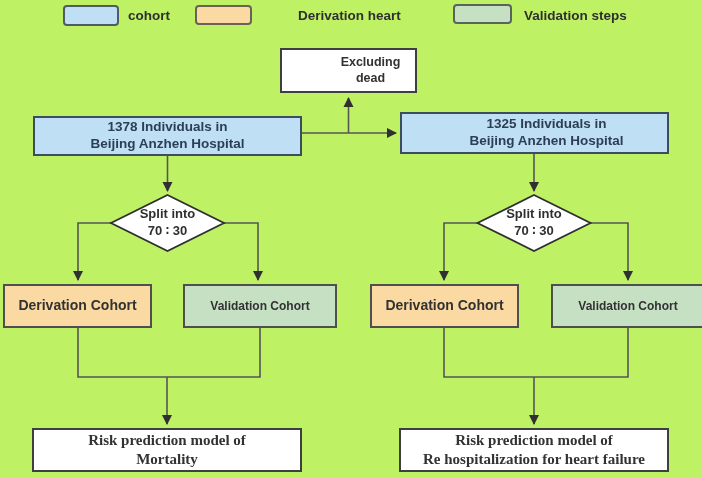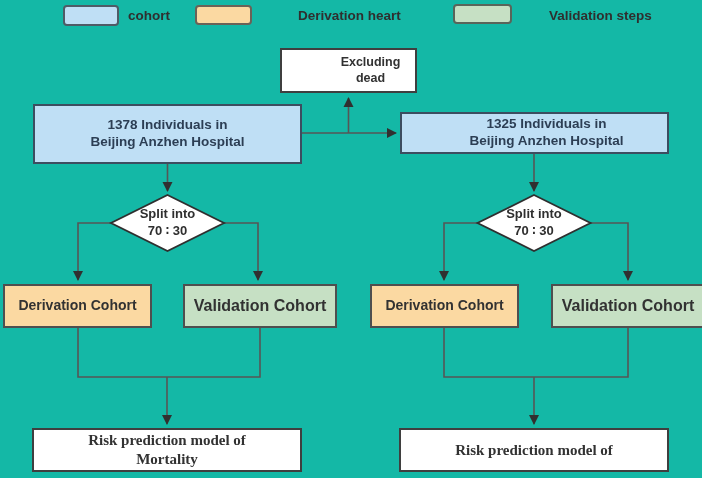--- a/index.html
+++ b/index.html
@@ -1,34 +1,34 @@
 <!DOCTYPE html>
 <html><head>
 <meta charset="utf-8">
 <style>
   html,body{margin:0;padding:0;background:#ffffff;}
   .canvas{
     position:relative;
     width:702px;height:478px;
-    background:#14b8a6;
+    background:#bef264;
     font-family:"Liberation Sans", sans-serif;
     font-weight:bold;
     overflow:hidden;
   }
   svg.wires{position:absolute;left:0;top:0;z-index:1;}
   .node{
     position:absolute;z-index:2;
     display:flex;flex-direction:column;align-items:center;justify-content:center;
     text-align:center;line-height:1.25;
     box-sizing:border-box;
     color:#323232;
   }
   .cohort-fill{background:#bfdff5;border:2px solid #3d4d60;color:#2c3e54;font-size:13.5px;}
   .deriv-fill{background:#fbd9a2;border:2px solid #4f4f4f;font-size:14px;}
-  .valid-fill{background:#c6e0c4;border:2px solid #4f4f4f;font-size:16px;}
+  .valid-fill{background:#c6e0c4;border:2px solid #4f4f4f;font-size:12px;}
   .white-box{background:#ffffff;border:2px solid #3f3f3f;}
   .excluding{font-size:12.5px;}
   .outcome{font-size:15px;font-family:Liberation Serif, serif;}
   .diamond-text{
     position:absolute;z-index:2;width:110px;
     display:flex;flex-direction:column;align-items:center;justify-content:center;
     text-align:right;font-size:13px;line-height:1.3;color:#2f2f2f;
   }
   .legend-swatch{
     position:absolute;z-index:2;border-radius:4px;box-sizing:border-box;
@@ -78,27 +78,27 @@
     <polygon points="534,195 590.5,223 534,251 477.5,223" fill="#ffffff" stroke="#2f2f2f" stroke-width="1.8"></polygon>
   </svg>
 
   <span class="legend-swatch sw-cohort" style="left:63px;top:5px;width:56px;height:21px;"></span>
   <span class="legend-label" style="left:128px;top:8px;">cohort</span>
 
   <span class="legend-swatch sw-deriv" style="left:195px;top:5px;width:57px;height:20px;"></span>
   <span class="legend-label" style="left:298px;top:8px;">Derivation heart</span>
 
   <span class="legend-swatch sw-valid" style="left:453px;top:4px;width:59px;height:20px;"></span>
-  <span class="legend-label" style="left:549px;top:8px;">Validation steps</span>
+  <span class="legend-label" style="left:524px;top:8px;">Validation steps</span>
 
   <div class="node white-box excluding" style="left:280px;top:48px;width:137px;height:45px;padding-left:44px;">
     <span>Excluding dead</span>
   </div>
 
-  <div class="node cohort-fill" style="left:33px;top:104px;width:269px;height:60px;">
+  <div class="node cohort-fill" style="left:33px;top:116px;width:269px;height:40px;">
     <span>1378 Individuals in</span>
     <span>Beijing Anzhen Hospital</span>
   </div>
   <div class="node cohort-fill" style="left:400px;top:112px;width:269px;height:42px;padding-left:24px;">
     <span>1325 Individuals in</span>
     <span>Beijing Anzhen Hospital</span>
   </div>
 
   <div class="diamond-text" style="left:112.5px;top:203px;height:40px;">
     <span>Split into</span>
@@ -121,15 +121,16 @@
   <div class="node valid-fill" style="left:551px;top:284px;width:154px;height:44px;">
     <span>Validation Cohort</span>
   </div>
 
   <div class="node white-box outcome" style="left:32px;top:428px;width:270px;height:44px;">
     <span>Risk prediction model of</span>
     <span>Mortality</span>
   </div>
   <div class="node white-box outcome" style="left:399px;top:428px;width:270px;height:44px;">
     <span>Risk prediction model of</span>
+    <span>Re hospitalization for heart failure</span>
   </div>
 
 </div>
 
 </body></html>

